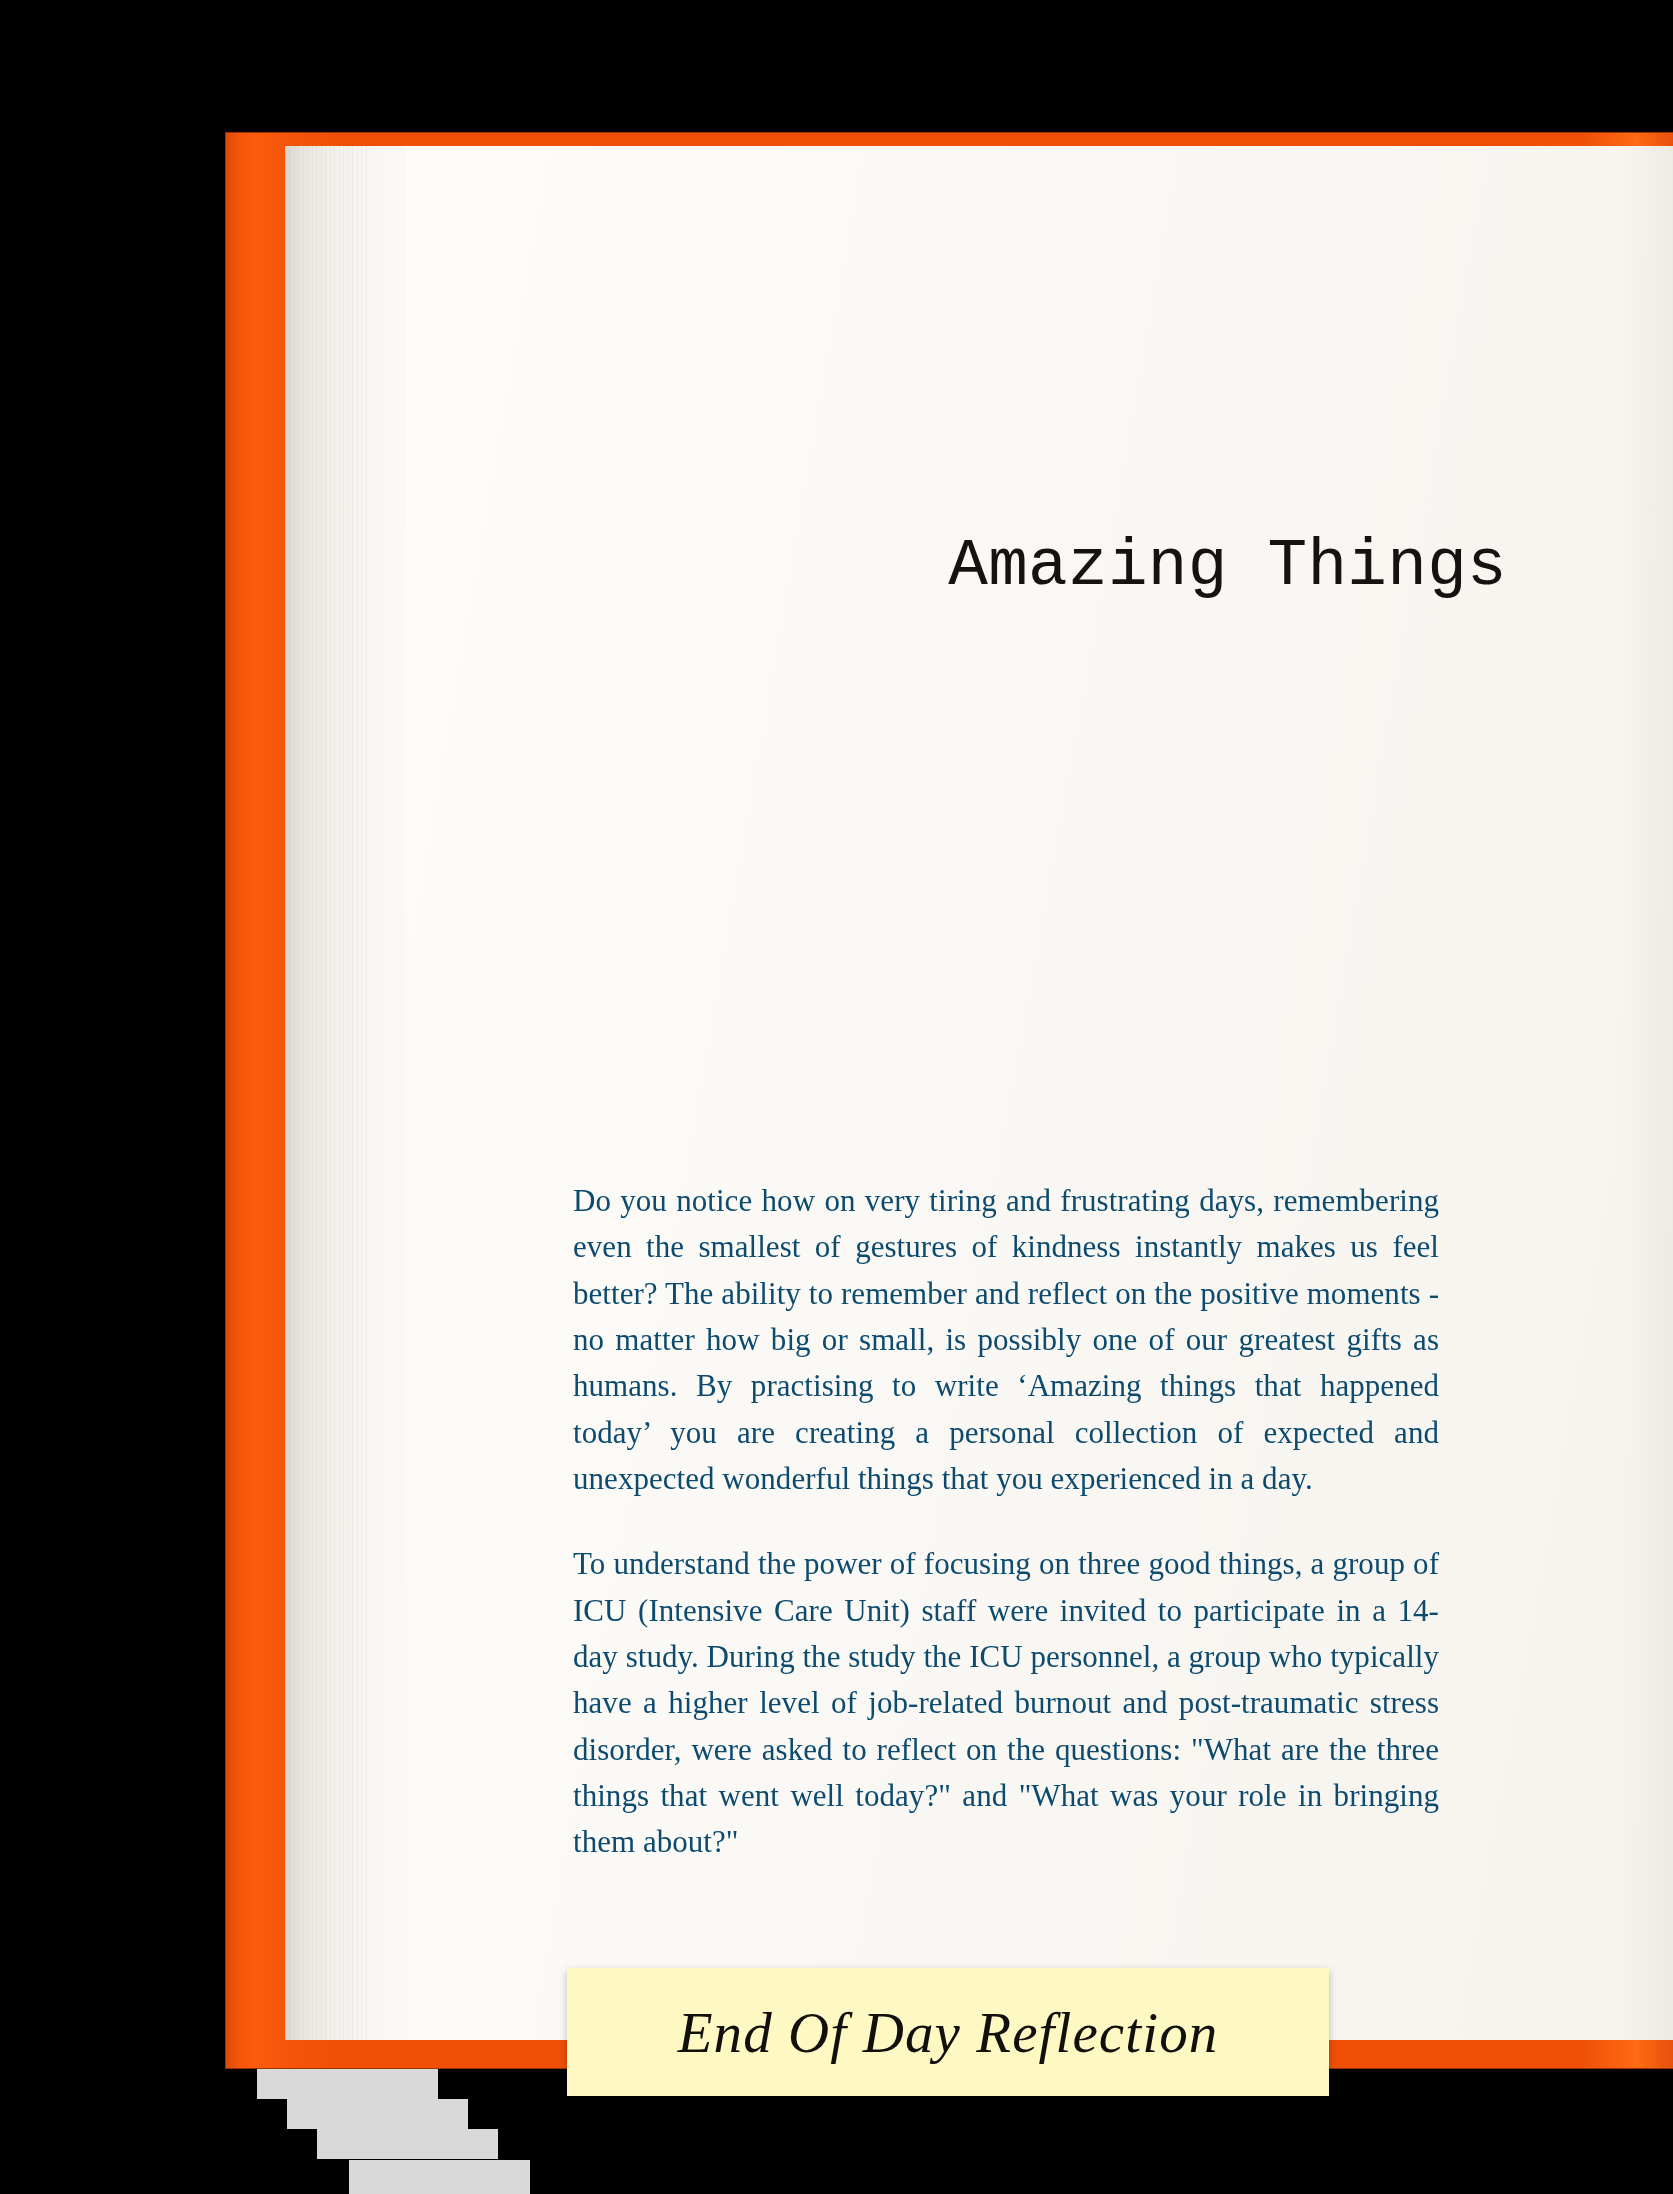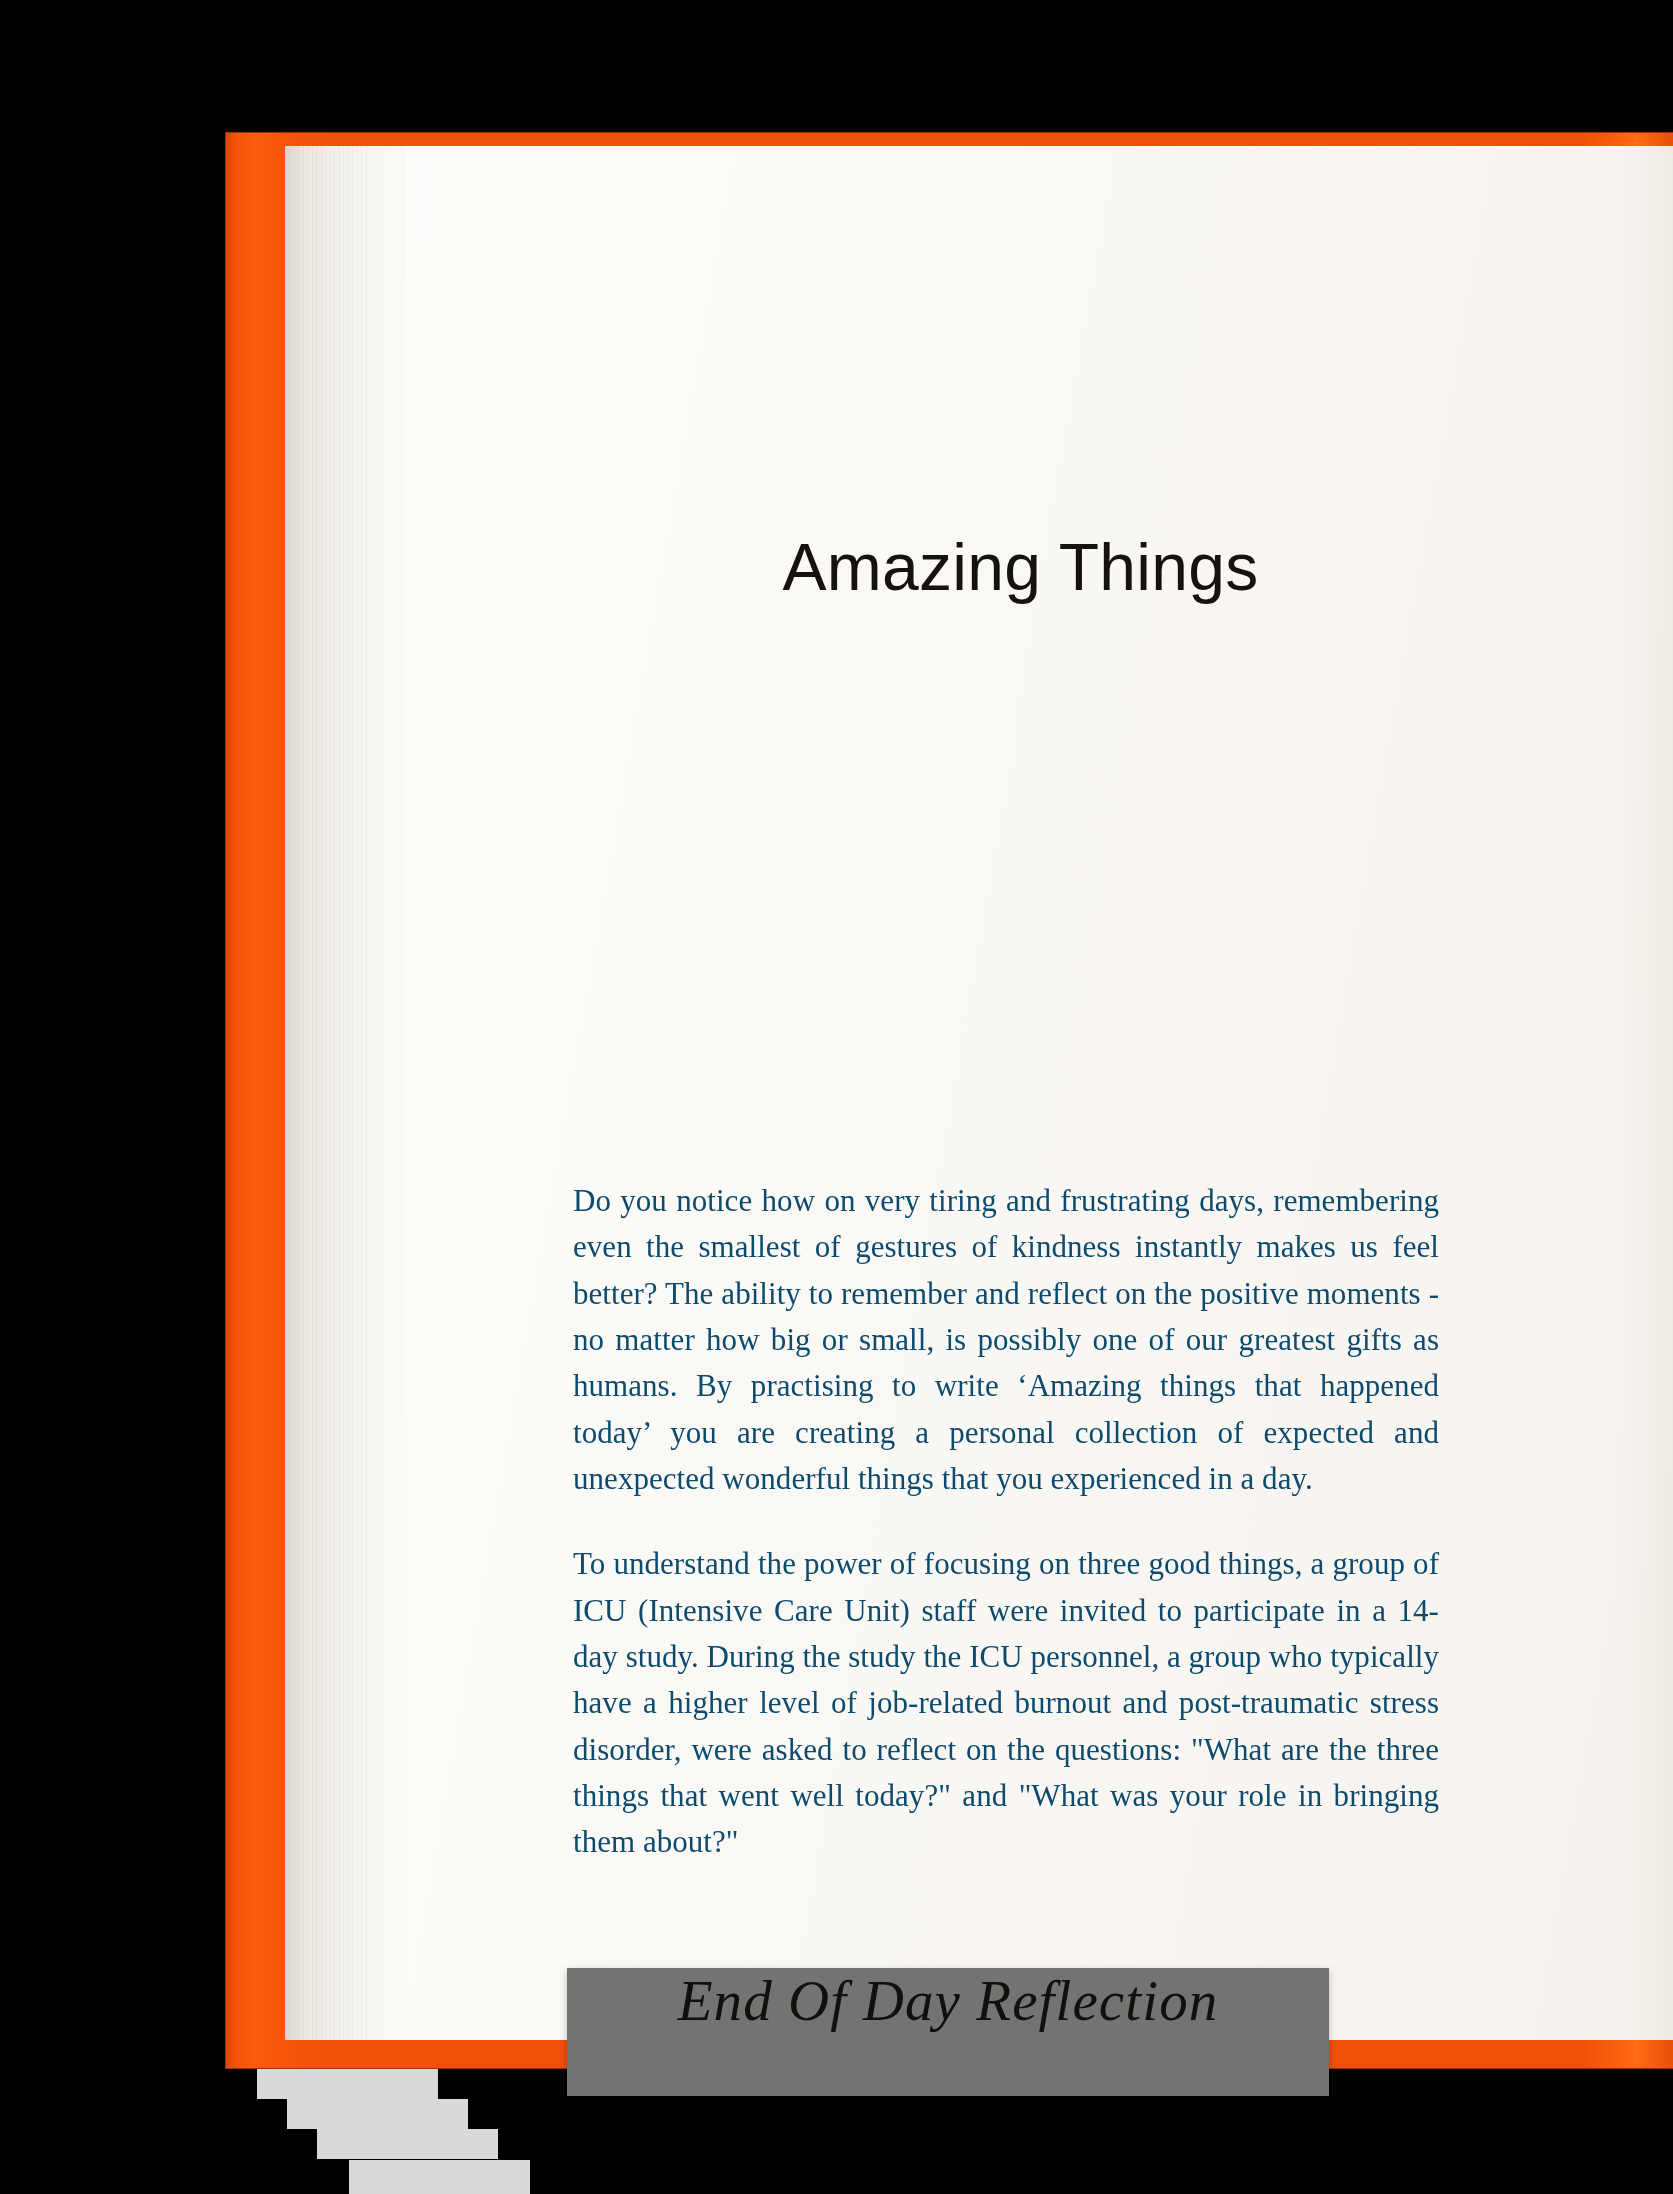--- a/index.html
+++ b/index.html
@@ -109,22 +109,22 @@
     top: 0;
     width: 973px;
     height: 100%;
   }
 
   #doc-title {
     position: absolute;
     top: 340px;
     left: 0;
     width: 100%;
-    text-align: center;
-    font-family: Liberation Sans, sans-serif;
+    text-align: right;
+    font-family: Liberation Mono, monospace;
     font-size: 66px;
     line-height: 1.13;
     letter-spacing: 0.3px;
     color: #15120f;
     font-weight: 400;
   }
   #doc-title .line { display: block; }
 
   #body-copy {
     position: absolute;
@@ -144,22 +144,23 @@
   }
   #body-copy p:last-child { margin-bottom: 0; }
 
   
   #footer-banner {
     position: absolute;
     left: 567px;
     top: 1968px;
     width: 762px;
     height: 128px;
-    background: #737373;
+    background: #fef9c3;
     display: flex;
+    align-items: center;
     justify-content: center;
     box-shadow: 0 3px 7.5px rgba(0,0,0,0.25);
   }
   #footer-banner-label {
     font-family: "Liberation Serif", serif;
     font-style: italic;
     font-size: 57px;
     letter-spacing: 1.1px;
     color: #12100d;
     white-space: nowrap;

